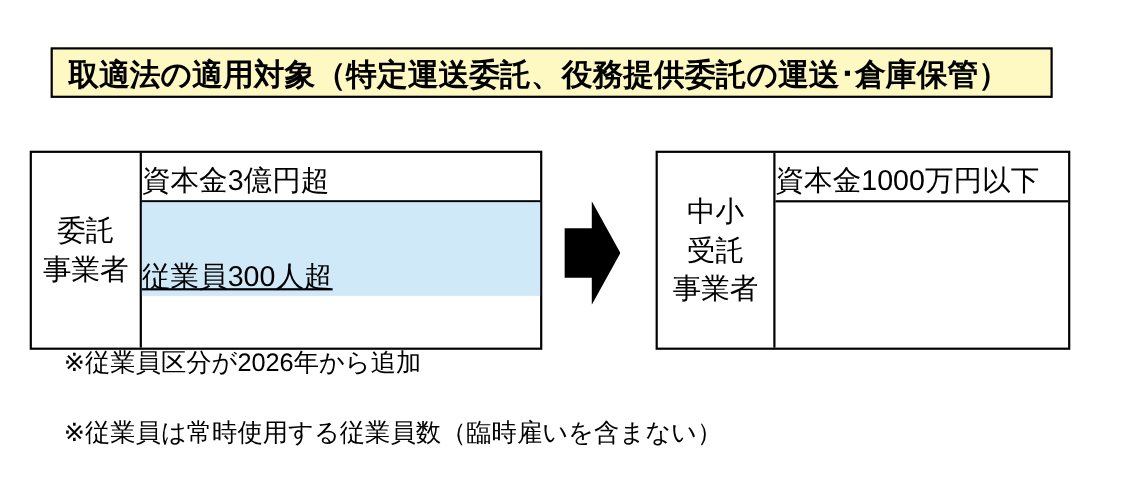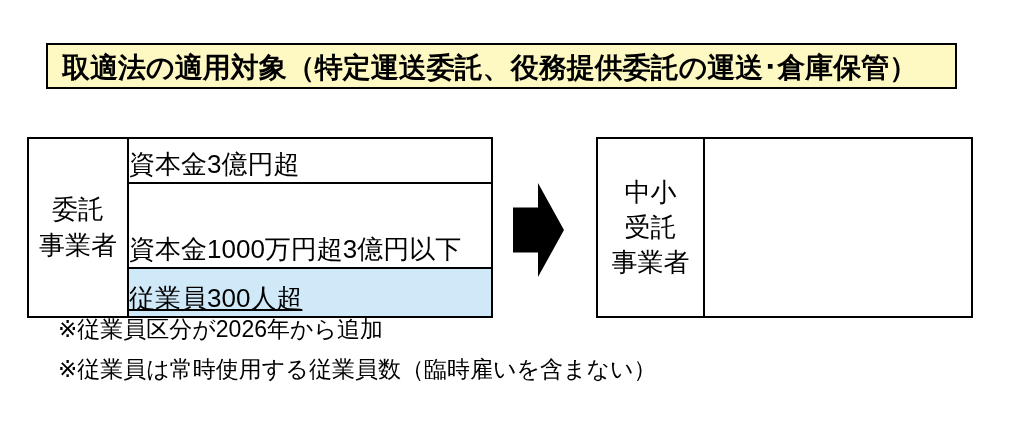--- a/index.html
+++ b/index.html
@@ -88,50 +88,50 @@
 
   
   .footnote {
     position: absolute;
     left: 58px;
     font-size: 23px;
     line-height: 1.15;
     white-space: nowrap;
   }
   .footnote-1 { top: 316px; text-align: right; }
-  .footnote-2 { top: 356px; }
+  .footnote-2 { top: 380px; }
 </style>
 </head>
 <body>
 
 <div class="page">
 
   <div class="title-box">
     <span class="title-text">取適法の適用対象（特定運送委託、役務提供委託の運送･倉庫保管）</span>
   </div>
 
   <div class="tbl tbl-left">
     <div class="hdr">委託
 事業者</div>
     <div class="row row-1">
       <span>資本金3億円超</span>
     </div>
-    <div class="row row-2">
-      <span>資本金1000万円超3億円以下</span>
-    </div>
     <div class="row row-3 row-highlight">
       <span>従業員300人超</span>
     </div>
   </div>
 
   <div class="arrow-right"></div>
 
   <div class="tbl tbl-right">
     <div class="hdr">中小
 受託
 事業者</div>
+    <div class="row row-2">
+      <span>資本金1000万円以下</span>
+    </div>
   </div>
 
   <div class="footnote footnote-1">※従業員区分が2026年から追加</div>
 
   <div class="footnote footnote-2">※従業員は常時使用する従業員数（臨時雇いを含まない）</div>
 
 </div>
 
 </body></html>

